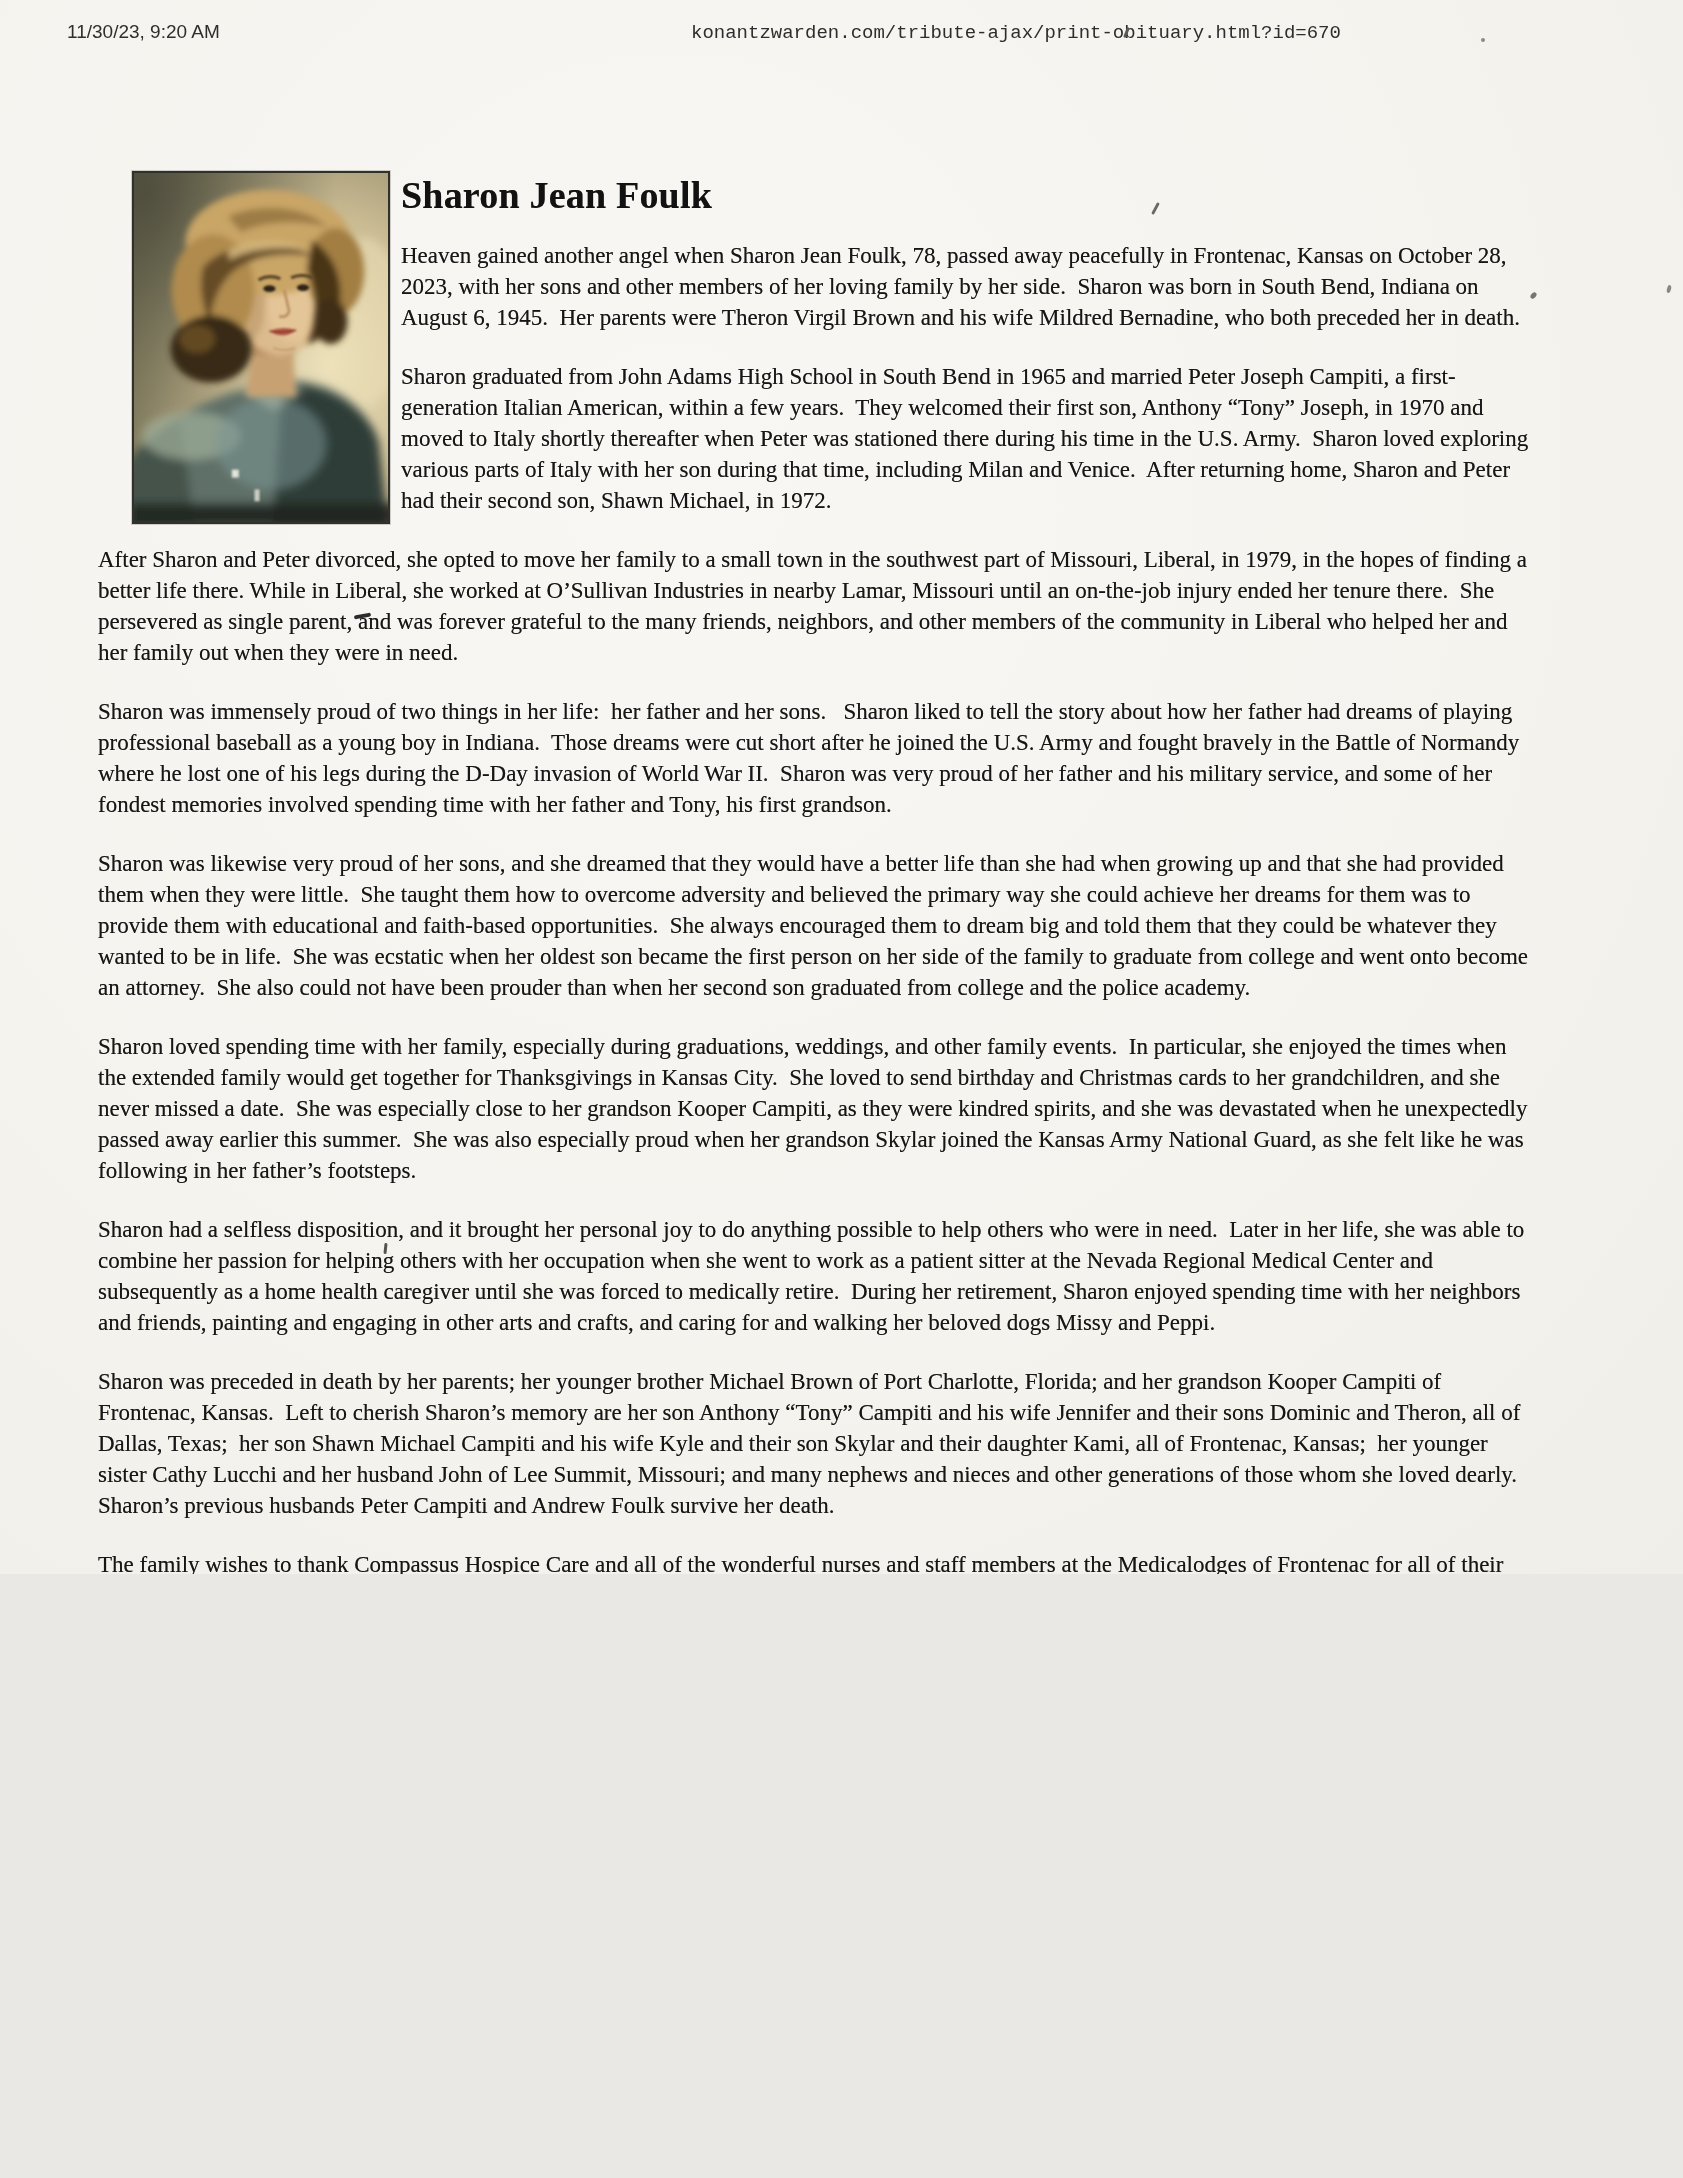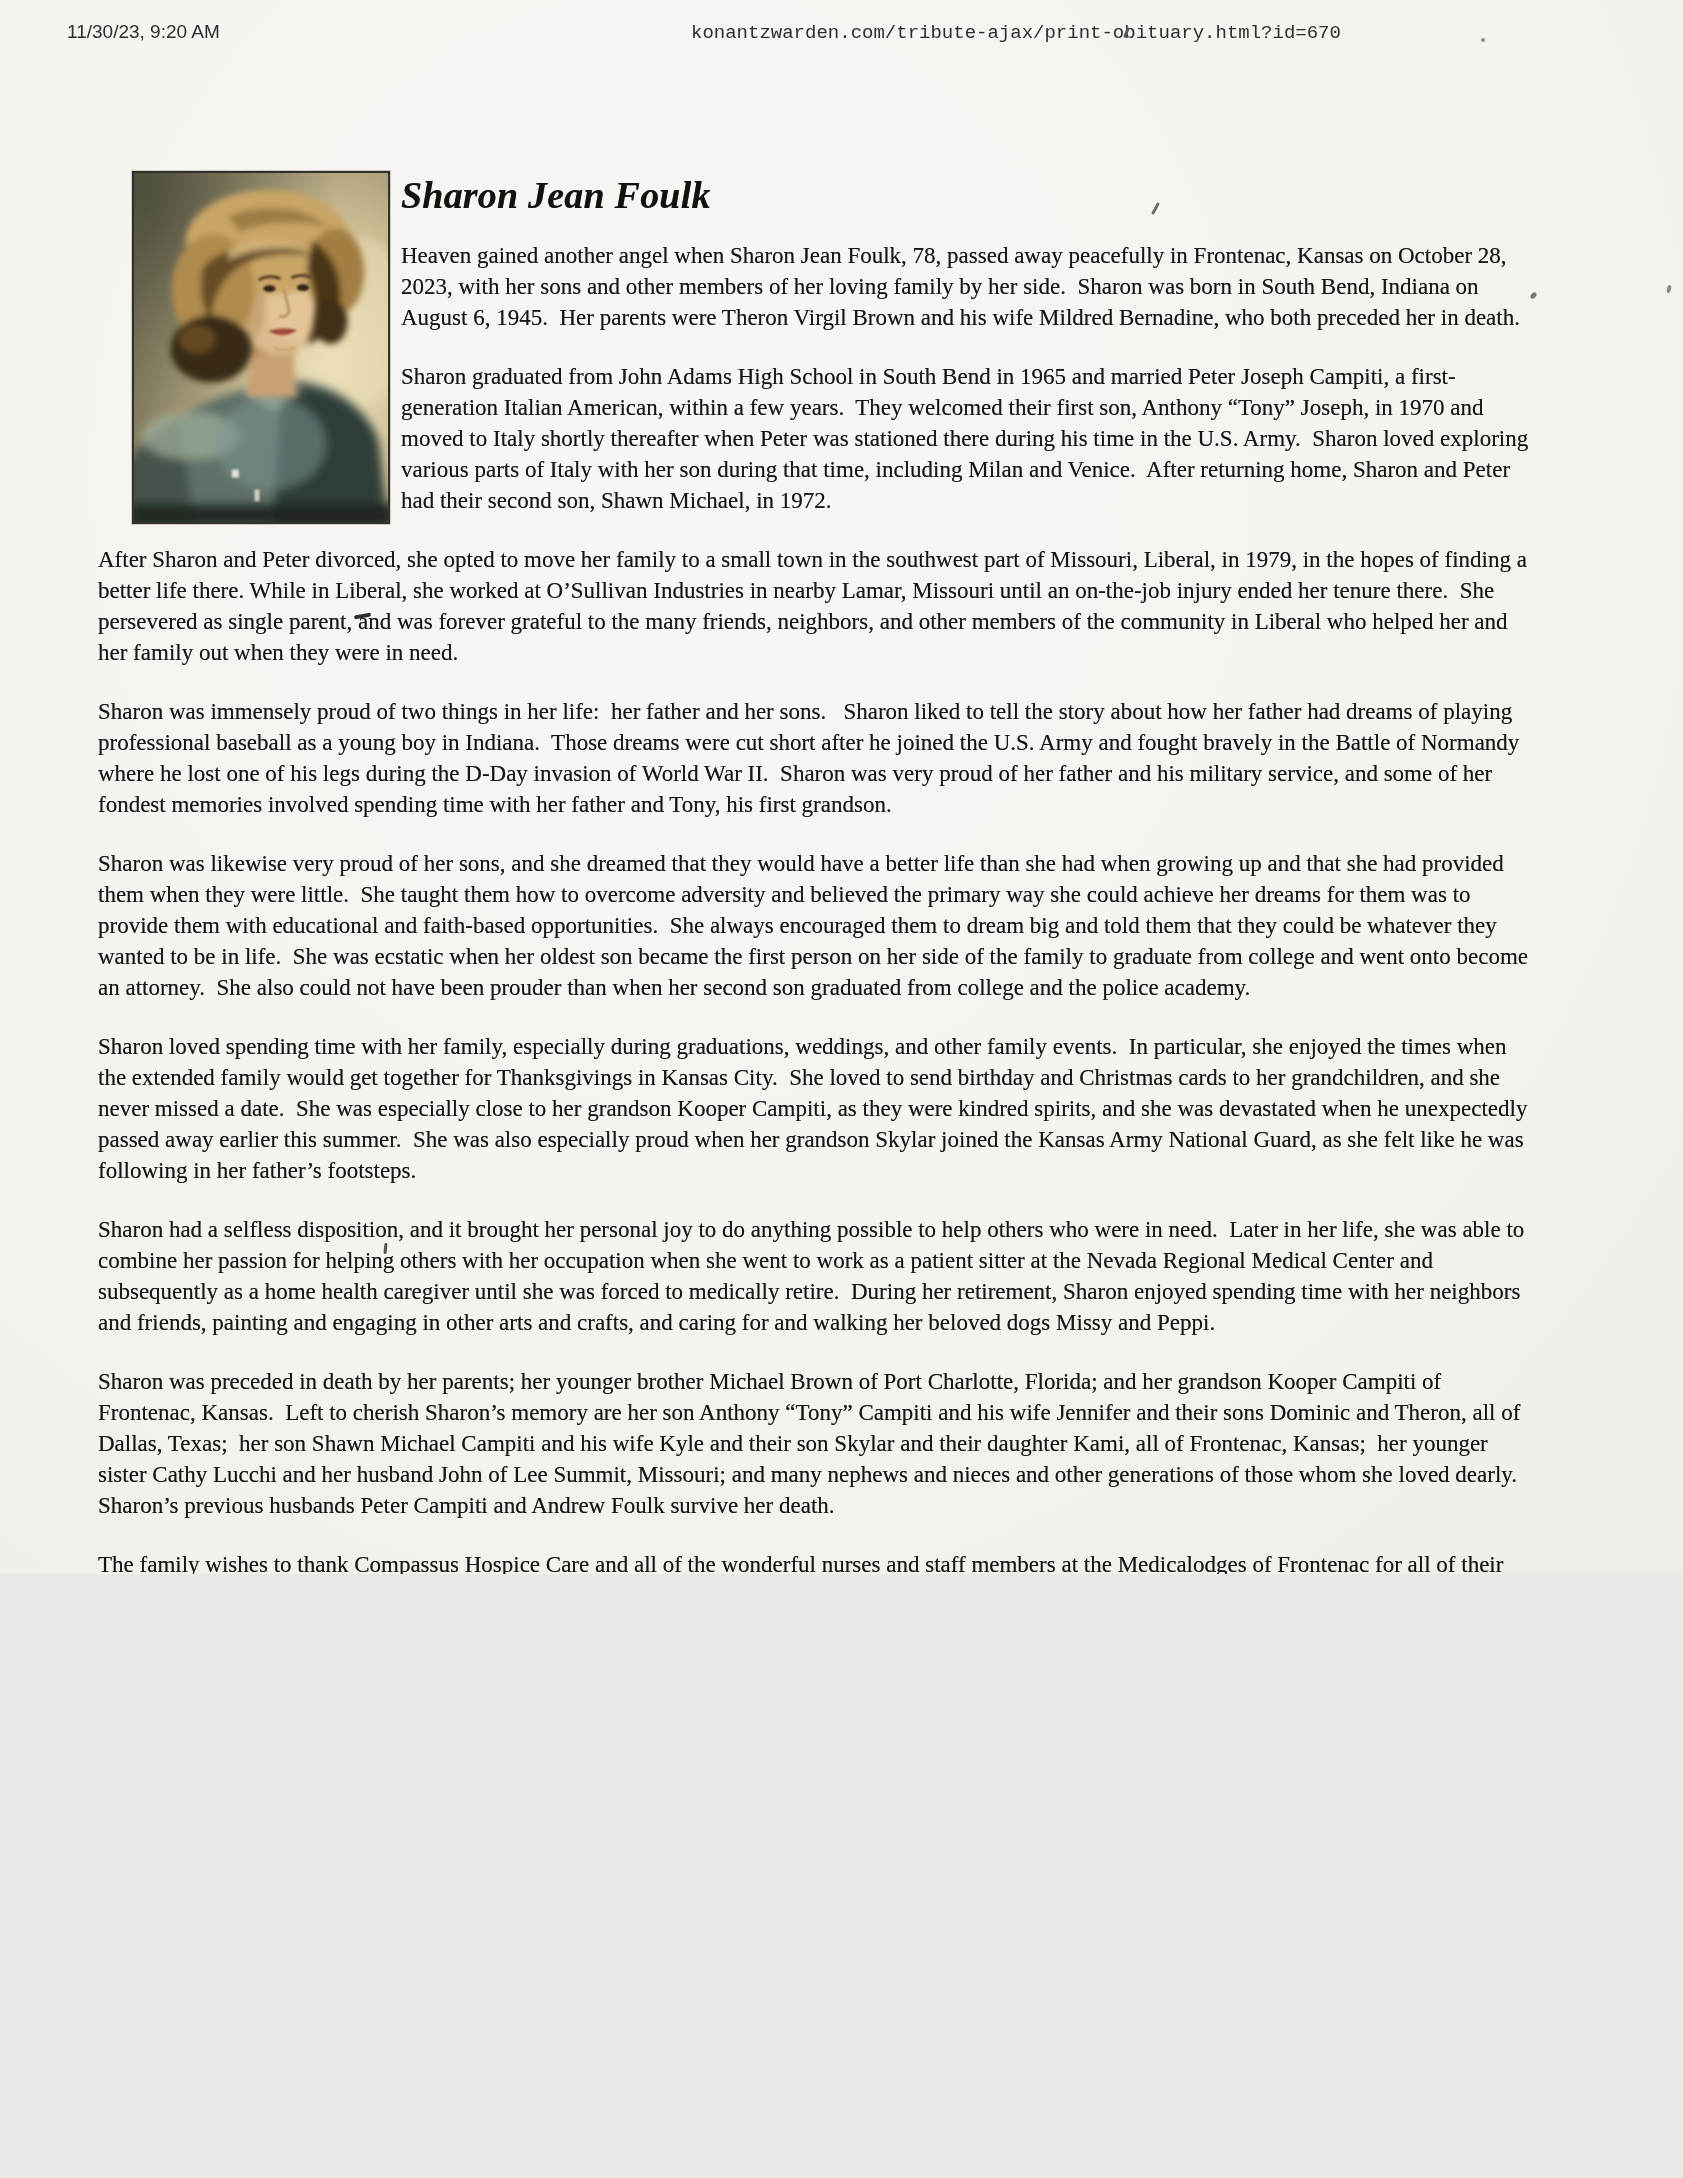--- a/index.html
+++ b/index.html
@@ -43,21 +43,20 @@
     box-sizing:border-box;
     background:#8f8868;
     box-shadow:0 0 0 1px rgba(90,85,70,.25);
   }
   .photo-frame svg{display:block;width:100%;height:100%;}
   h1.obit-title{
     margin:2px 0 23px 0;
     font-family:"Liberation Serif","DejaVu Serif",serif;
     font-size:38px;line-height:44px;font-weight:bold;color:#121212;
     letter-spacing:0.2px;
-    font-style:italic;
   }
   .content p{margin:0 0 28px 0;}
   .content p:last-child{margin-bottom:12px;}
   
   .spk{position:absolute;background:#4a4a4a;border-radius:50%;}
   .a-dash{left:354px;top:614px;width:17px;height:4px;background:#2b2b2b;border-radius:2px;transform:rotate(-10deg);}
   .a-tick1{left:1125px;top:27px;width:3px;height:11px;background:#5a5a5a;border-radius:2px;transform:rotate(22deg);}
   .a-tick2{left:1154px;top:202px;width:3px;height:13px;background:#6a6a66;border-radius:2px;transform:rotate(28deg);}
   .a-spk1{left:1531px;top:292px;width:5px;height:7px;background:#77756e;transform:rotate(40deg);}
   .a-spk2{left:1667px;top:285px;width:4px;height:8px;background:#8a887f;transform:rotate(15deg);}

